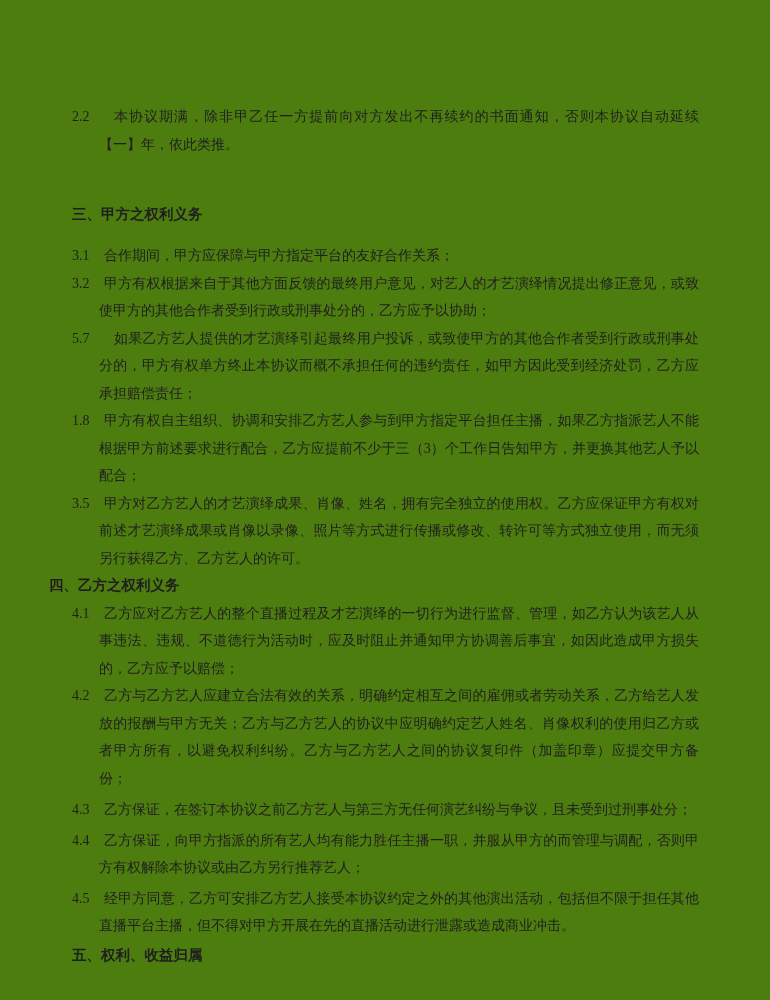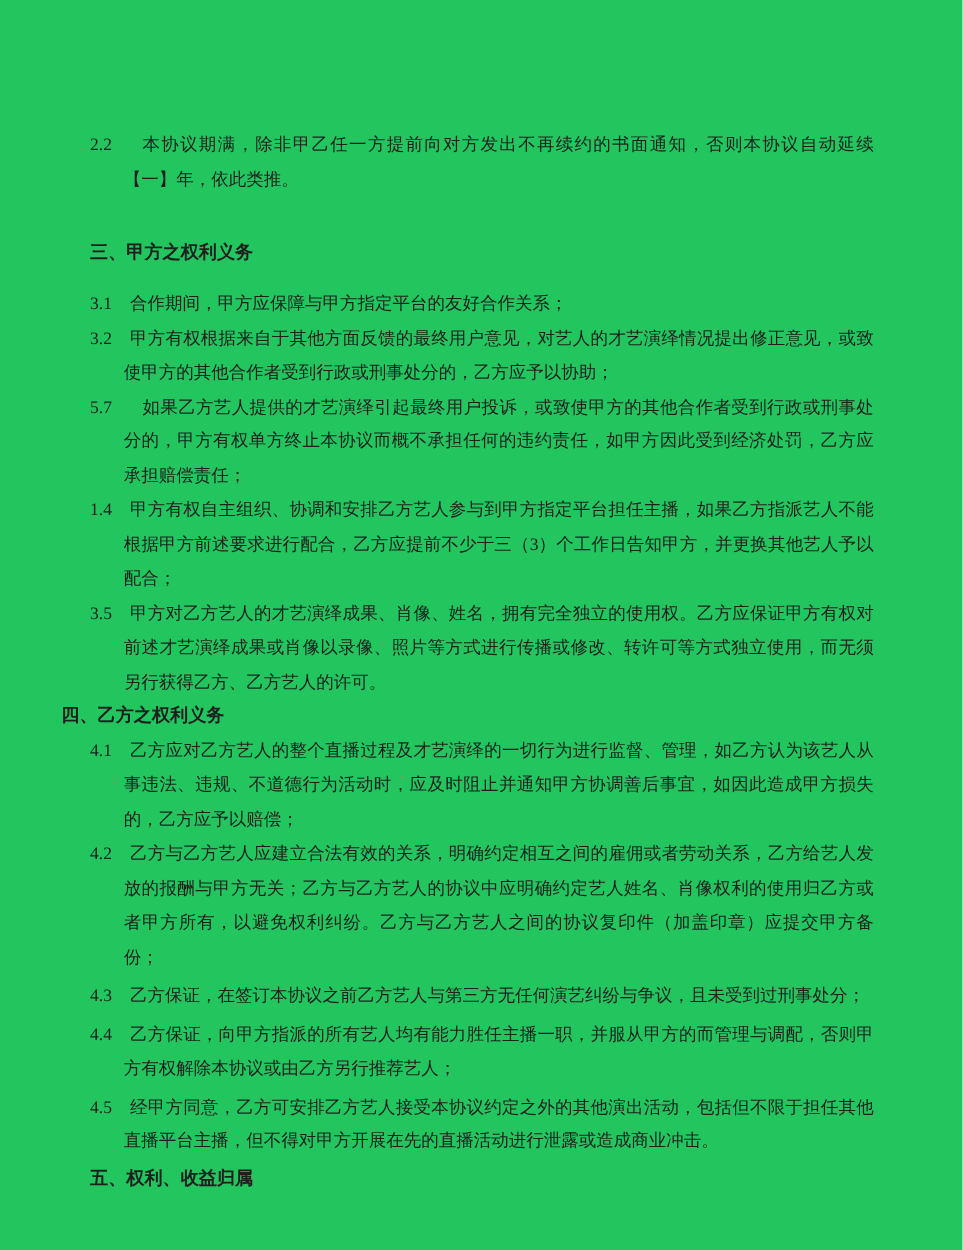--- a/index.html
+++ b/index.html
@@ -7,21 +7,21 @@
     padding: 0;
     width: 770px;
     height: 1000px;
     background: #ffffff;
     overflow: hidden;
   }
   .page {
     position: relative;
     width: 770px;
     height: 1000px;
-    background: #22c55e;
+    background: #4d7c0f;
     color: #1f1f1f;
     font-family: "Liberation Serif", "DejaVu Serif", serif;
   }
   .content {
     padding-top: 103px;
   }
   .clause {
     position: relative;
     margin: 0 71px 0 99px;
     font-size: 14px;
@@ -54,36 +54,36 @@
 </head>
 <body>
 
 <div class="page">
   <div class="content">
 
     <div class="clause wide">
       <span class="num">2.2</span><span>本协议期满，除非甲乙任一方提前向对方发出不再续约的书面通知，否则本协议自动延续【一】年，依此类推。</span>
     </div>
 
-    <div class="heading" style="margin-top:31px">三、甲方之权利义务</div>
+    <div class="heading" style="margin-top:43px">三、甲方之权利义务</div>
 
     <div class="clause" style="margin-top:13.5px">
       <span class="num">3.1</span><span>合作期间，甲方应保障与甲方指定平台的友好合作关系；</span>
     </div>
 
     <div class="clause">
       <span class="num">3.2</span><span>甲方有权根据来自于其他方面反馈的最终用户意见，对艺人的才艺演绎情况提出修正意见，或致使甲方的其他合作者受到行政或刑事处分的，乙方应予以协助；</span>
     </div>
 
     <div class="clause wide">
       <span class="num">5.7</span><span>如果乙方艺人提供的才艺演绎引起最终用户投诉，或致使甲方的其他合作者受到行政或刑事处分的，甲方有权单方终止本协议而概不承担任何的违约责任，如甲方因此受到经济处罚，乙方应承担赔偿责任；</span>
     </div>
 
     <div class="clause">
-      <span class="num">1.4</span><span>甲方有权自主组织、协调和安排乙方艺人参与到甲方指定平台担任主播，如果乙方指派艺人不能根据甲方前述要求进行配合，乙方应提前不少于三（3）个工作日告知甲方，并更换其他艺人予以配合；</span>
+      <span class="num">1.8</span><span>甲方有权自主组织、协调和安排乙方艺人参与到甲方指定平台担任主播，如果乙方指派艺人不能根据甲方前述要求进行配合，乙方应提前不少于三（3）个工作日告知甲方，并更换其他艺人予以配合；</span>
     </div>
 
     <div class="clause">
       <span class="num">3.5</span><span>甲方对乙方艺人的才艺演绎成果、肖像、姓名，拥有完全独立的使用权。乙方应保证甲方有权对前述才艺演绎成果或肖像以录像、照片等方式进行传播或修改、转许可等方式独立使用，而无须另行获得乙方、乙方艺人的许可。</span>
     </div>
 
     <div class="heading h4">四、乙方之权利义务</div>
 
     <div class="clause">
       <span class="num">4.1</span><span>乙方应对乙方艺人的整个直播过程及才艺演绎的一切行为进行监督、管理，如乙方认为该艺人从事违法、违规、不道德行为活动时，应及时阻止并通知甲方协调善后事宜，如因此造成甲方损失的，乙方应予以赔偿；</span>

